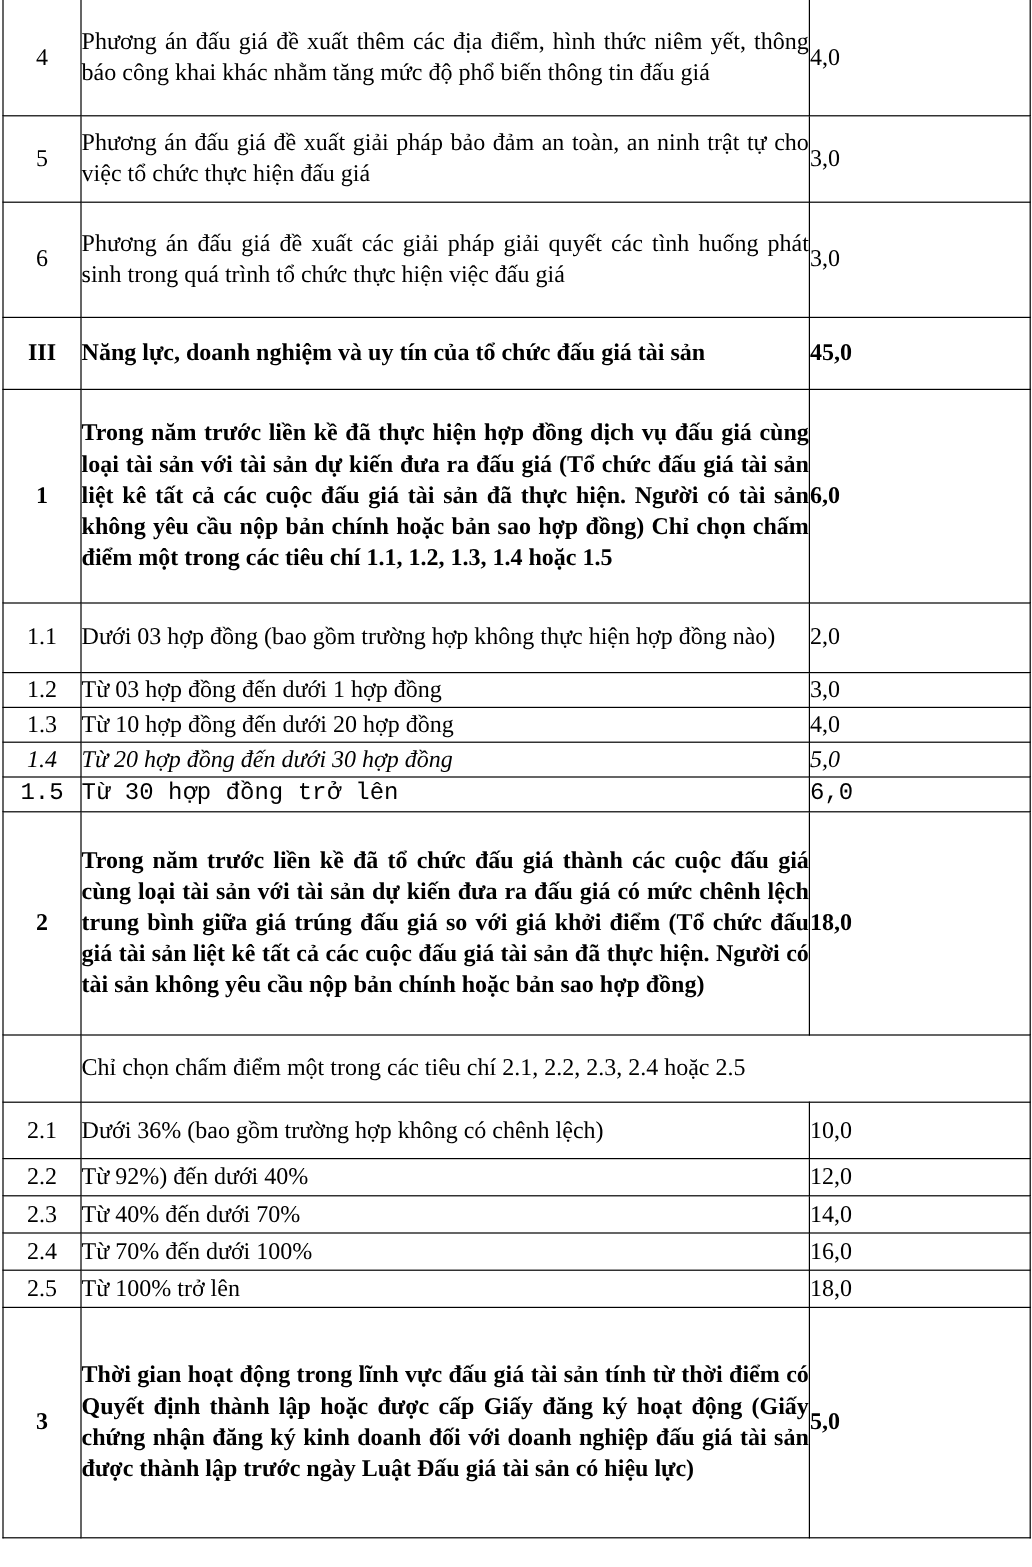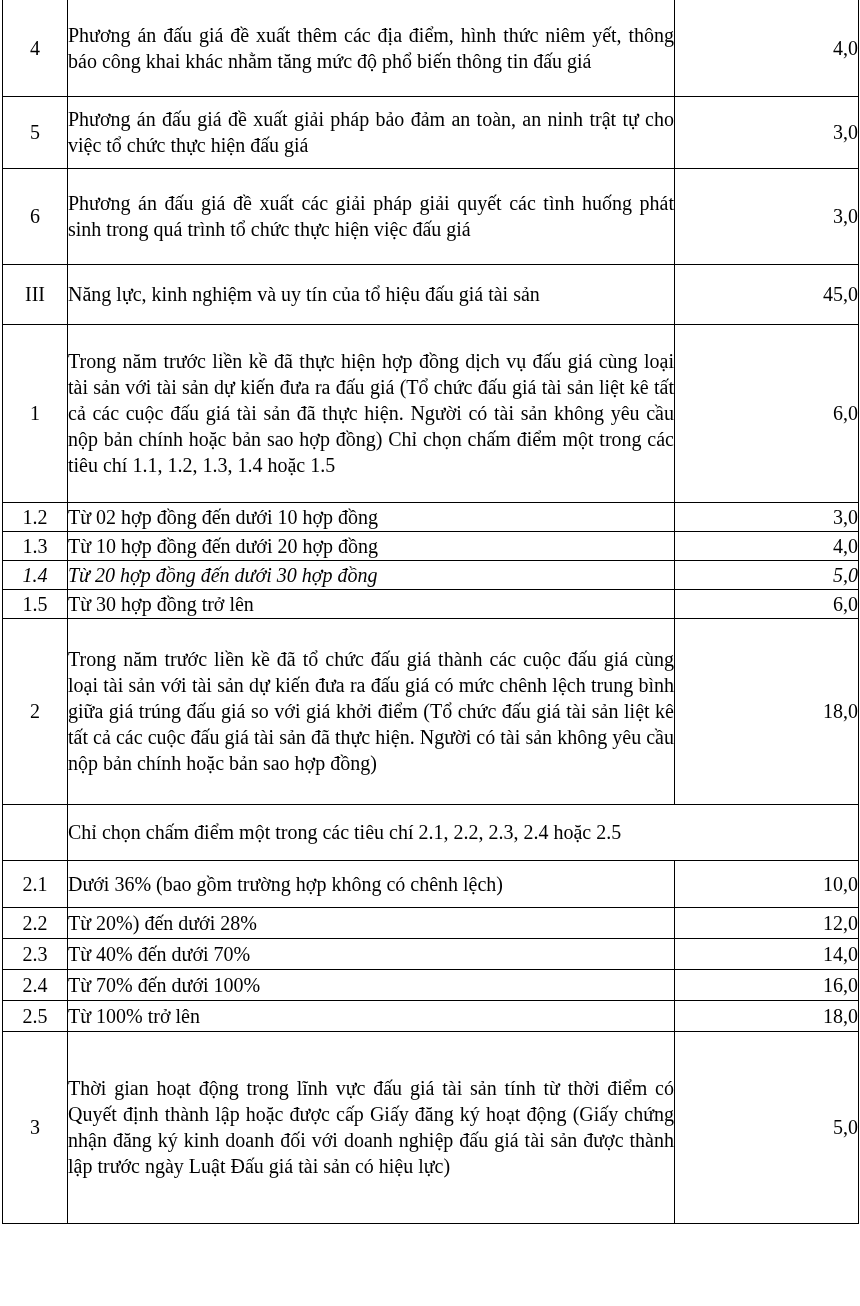--- a/index.html
+++ b/index.html
@@ -51,25 +51,25 @@
     text-justify: inter-word;
     padding: 3px 7px 4px 8px;
     hyphens: none;
   }
   td.desc .txt {
     display: block;
     text-align: justify;
     text-align-last: left;
   }
   td.score {
-    text-align: right;
+    text-align: left;
     font-size: 21.5px;
     padding: 2px 4px;
   }
-  tr.bold td { font-weight: normal; }
+  tr.bold td { font-weight: bold; }
 </style>
 </head>
 <body>
 
 <div class="page">
   <table class="criteria-table">
     <colgroup>
       <col class="c-no">
       <col class="c-desc">
       <col class="c-score">
@@ -92,53 +92,60 @@
         <tr style="height: 96px;">
           <td class="no">6</td>
           <td class="desc">
             <span class="txt">Phương án đấu giá đề xuất các giải pháp giải quyết các tình huống phát sinh trong quá trình tổ chức thực hiện việc đấu giá</span>
           </td>
           <td class="score">3,0</td>
         </tr>
         <tr class="bold" style="height: 60px;">
           <td class="no">III</td>
           <td class="desc">
-            <span class="txt">Năng lực, kinh nghiệm và uy tín của tổ hiệu đấu giá tài sản</span>
+            <span class="txt">Năng lực, doanh nghiệm và uy tín của tổ chức đấu giá tài sản</span>
           </td>
           <td class="score">45,0</td>
         </tr>
         <tr class="bold" style="height: 178px;">
           <td class="no">1</td>
           <td class="desc">
             <span class="txt">Trong năm trước liền kề đã thực hiện hợp đồng dịch vụ đấu giá cùng loại tài sản với tài sản dự kiến đưa ra đấu giá (Tổ chức đấu giá tài sản liệt kê tất cả các cuộc đấu giá tài sản đã thực hiện. Người có tài sản không yêu cầu nộp bản chính hoặc bản sao hợp đồng) Chỉ chọn chấm điểm một trong các tiêu chí 1.1, 1.2, 1.3, 1.4 hoặc 1.5</span>
           </td>
           <td class="score">6,0</td>
         </tr>
+        <tr style="height: 58px;">
+          <td class="no">1.1</td>
+          <td class="desc">
+            <span class="txt">Dưới 03 hợp đồng (bao gồm trường hợp không thực hiện hợp đồng nào)</span>
+          </td>
+          <td class="score">2,0</td>
+        </tr>
         <tr style="height: 29px;">
           <td class="no">1.2</td>
           <td class="desc">
-            <span class="txt">Từ 02 hợp đồng đến dưới 10 hợp đồng</span>
+            <span class="txt">Từ 03 hợp đồng đến dưới 1 hợp đồng</span>
           </td>
           <td class="score">3,0</td>
         </tr>
         <tr style="height: 29px; margin-top: 36px;">
           <td class="no">1.3</td>
           <td class="desc">
             <span class="txt">Từ 10 hợp đồng đến dưới 20 hợp đồng</span>
           </td>
           <td class="score">4,0</td>
         </tr>
         <tr style="height: 29px; font-style: italic;">
           <td class="no">1.4</td>
           <td class="desc">
             <span class="txt">Từ 20 hợp đồng đến dưới 30 hợp đồng</span>
           </td>
           <td class="score">5,0</td>
         </tr>
-        <tr style="height: 29px;">
+        <tr style="height: 29px; font-family: Liberation Mono, monospace;">
           <td class="no">1.5</td>
           <td class="desc">
             <span class="txt">Từ 30 hợp đồng trở lên</span>
           </td>
           <td class="score">6,0</td>
         </tr>
         <tr class="bold" style="height: 186px;">
           <td class="no">2</td>
           <td class="desc">
             <span class="txt">Trong năm trước liền kề đã tổ chức đấu giá thành các cuộc đấu giá cùng loại tài sản với tài sản dự kiến đưa ra đấu giá có mức chênh lệch trung bình giữa giá trúng đấu giá so với giá khởi điểm (Tổ chức đấu giá tài sản liệt kê tất cả các cuộc đấu giá tài sản đã thực hiện. Người có tài sản không yêu cầu nộp bản chính hoặc bản sao hợp đồng)</span>
@@ -154,21 +161,21 @@
         <tr style="height: 47px;">
           <td class="no">2.1</td>
           <td class="desc">
             <span class="txt">Dưới 36% (bao gồm trường hợp không có chênh lệch)</span>
           </td>
           <td class="score">10,0</td>
         </tr>
         <tr style="height: 31px;">
           <td class="no">2.2</td>
           <td class="desc">
-            <span class="txt">Từ 20%) đến dưới 28%</span>
+            <span class="txt">Từ 92%) đến dưới 40%</span>
           </td>
           <td class="score">12,0</td>
         </tr>
         <tr style="height: 31px;">
           <td class="no">2.3</td>
           <td class="desc">
             <span class="txt">Từ 40% đến dưới 70%</span>
           </td>
           <td class="score">14,0</td>
         </tr>

